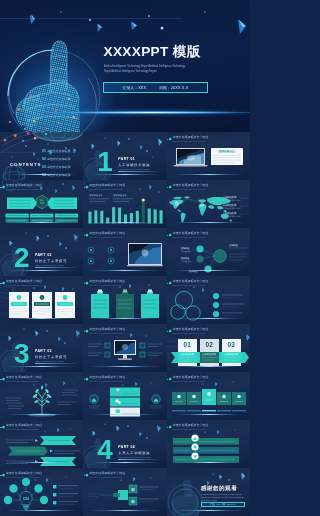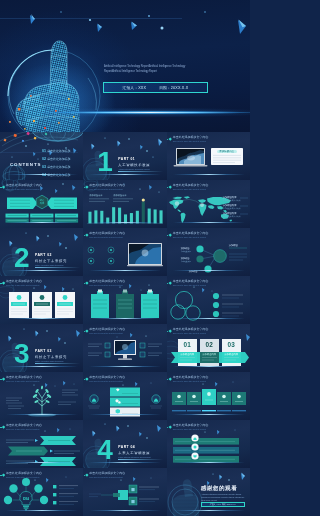--- a/index.html
+++ b/index.html
@@ -127,20 +127,21 @@
         <rect x="24" y="128" width="1.6" height="1.6" fill="#ffd24d" opacity=".75"></rect>
       </g>
 
       <g fill="none" stroke="#8ae6ff" stroke-width="0.55" opacity=".85">
         <path d="M24 110 C23 98 28 89 40 86 L56 83 C70 81 78 88 79 100"></path>
         <path d="M50 92 L51 56 C51.4 46 54.6 40.4 60 41 C65.4 41.6 67.6 47.4 67 56.8 L67 90"></path>
         <path d="M22 126 C13 118 14 104 25 99 L40 95"></path>
       </g>
     </svg>
     <div class="hero-beam"></div>
+    <div class="hero-title">XXXXPPT 模版</div>
     <div class="hero-sub">Artificial Intelligence Technology Report/Artificial Intelligence Technology Report/Artificial Intelligence Technology Report</div>
     <div class="hero-meta">
       <span>汇报人：XXX</span>
       <span>日期：20XX.X.X</span>
     </div>
   </div>
 
   <div class="grid">
 
   <div class="s" style="left:0;top:0">

